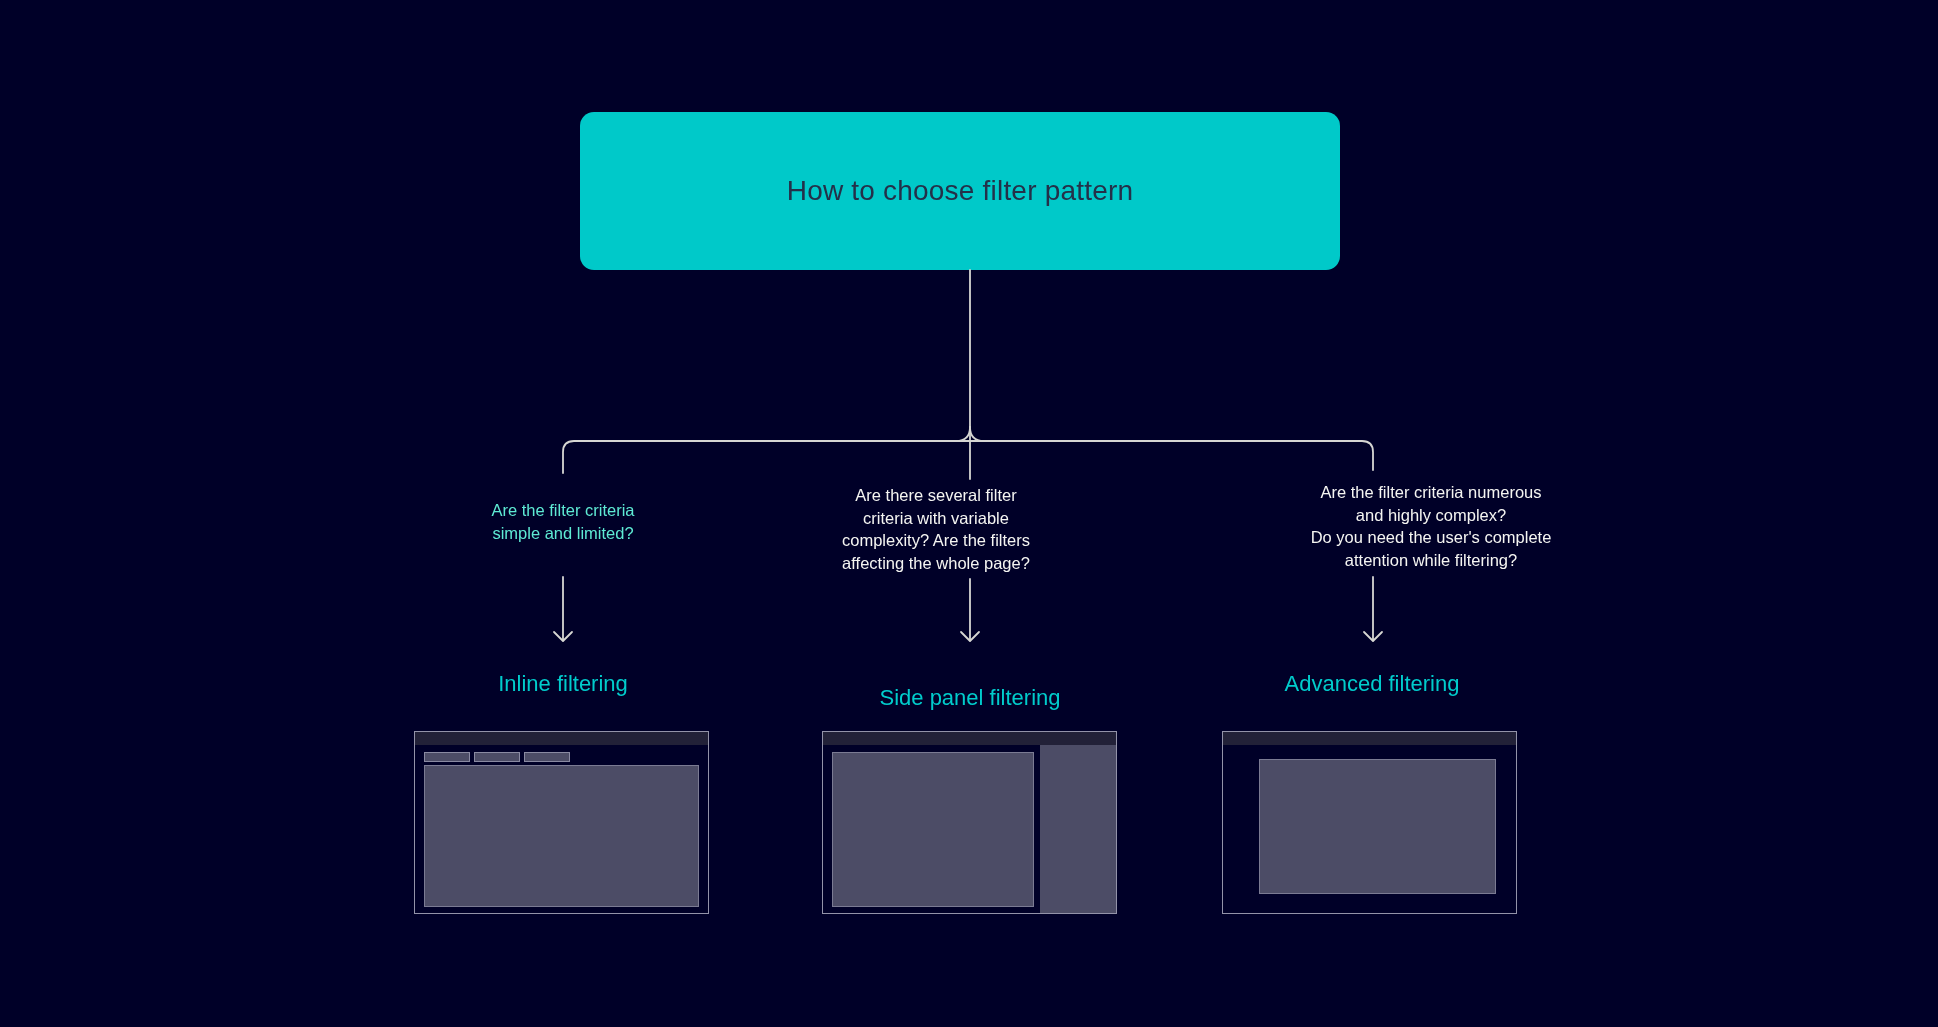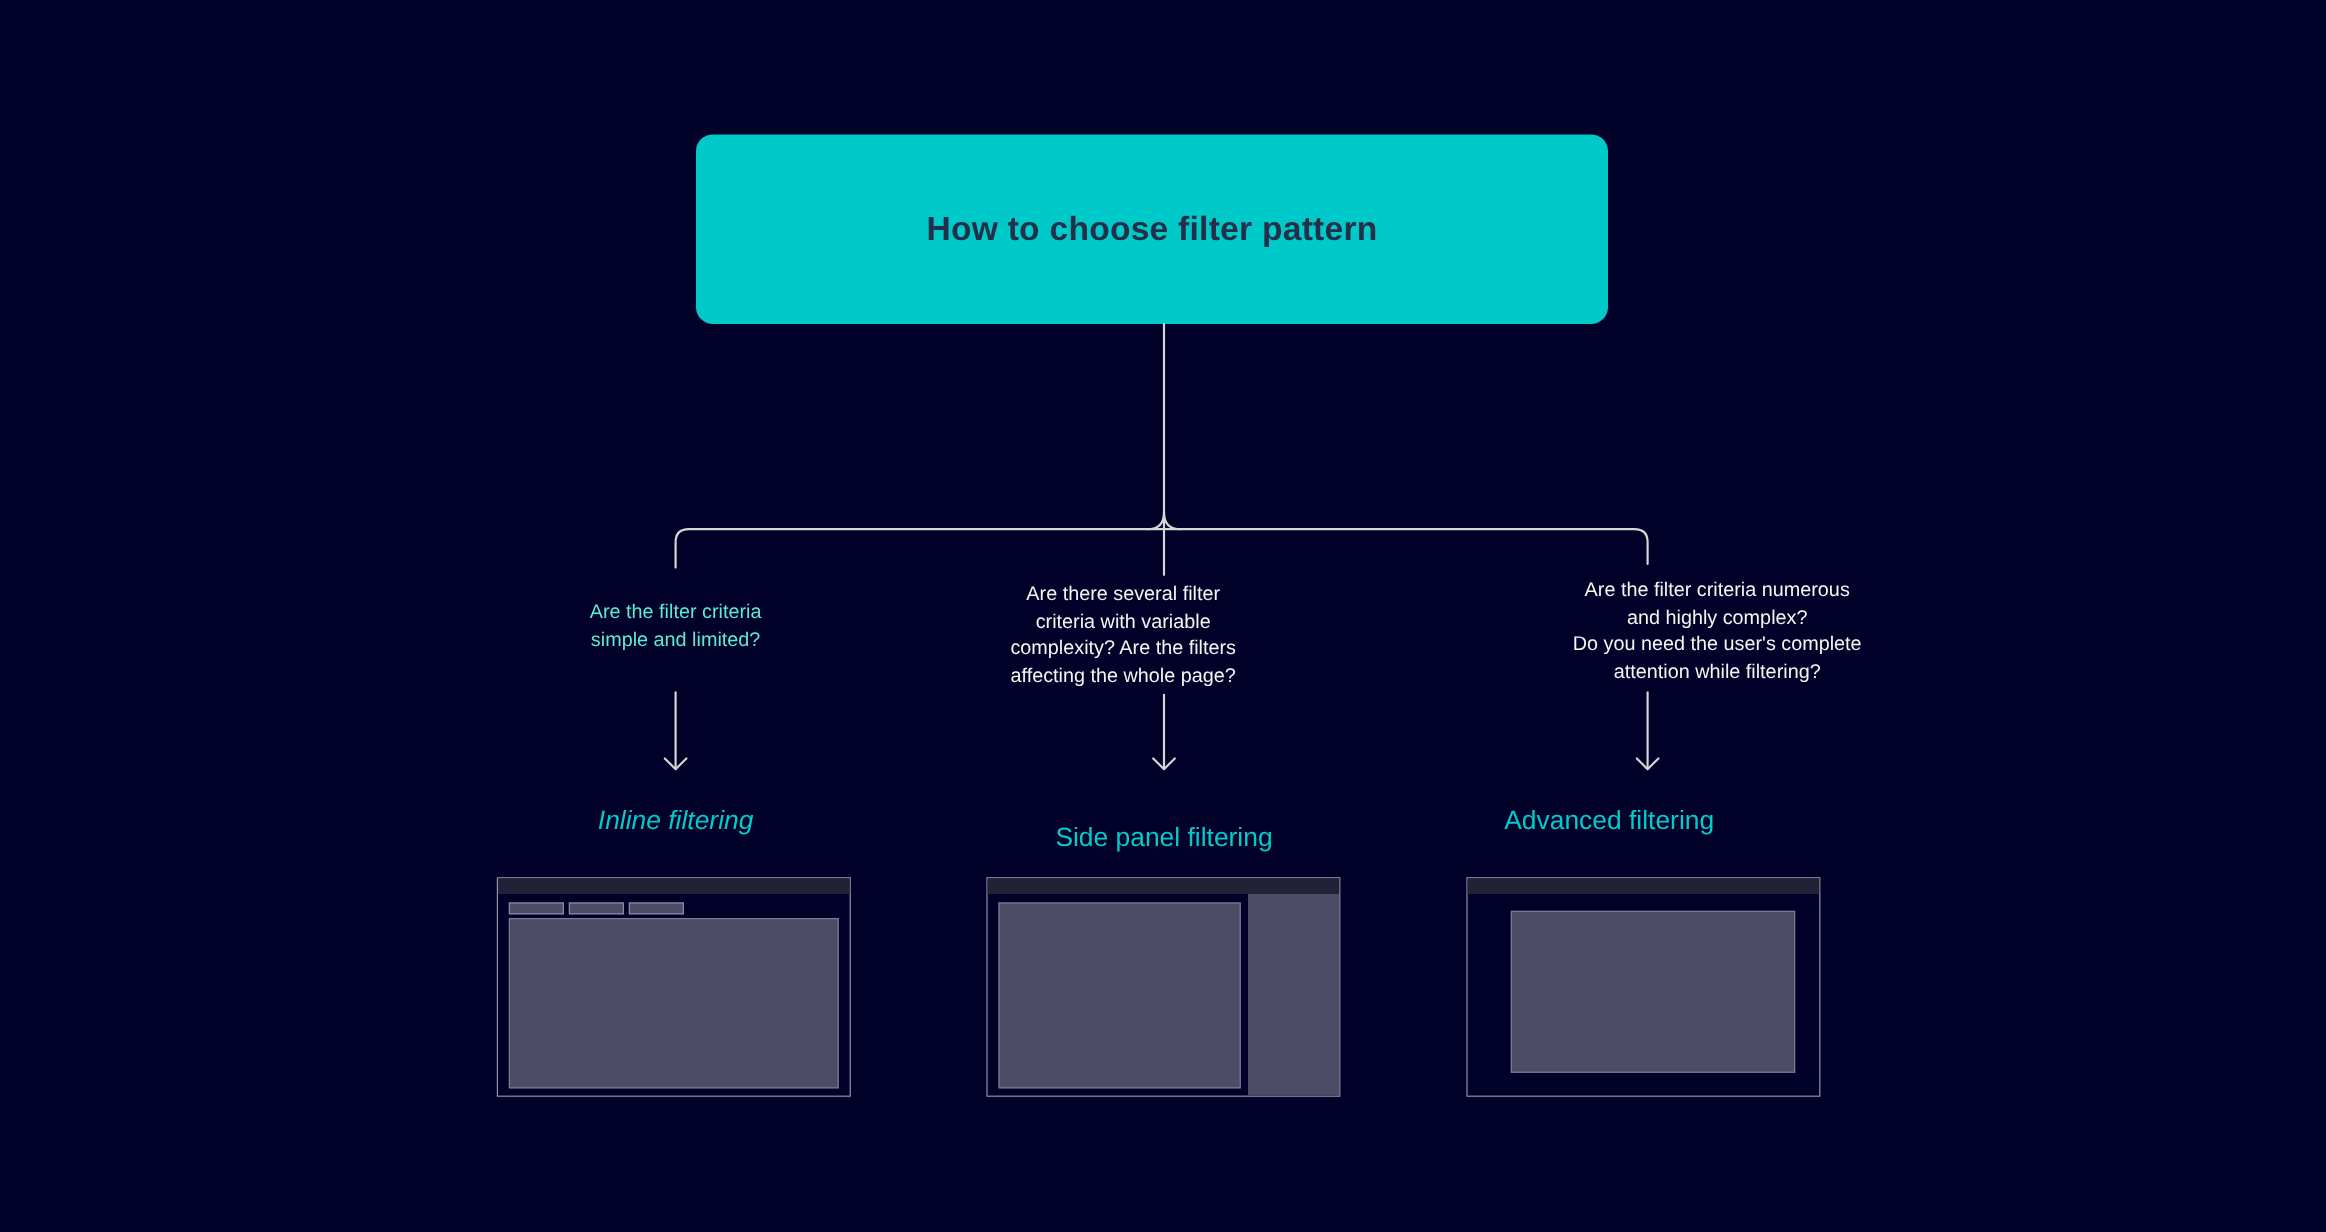--- a/index.html
+++ b/index.html
@@ -15,21 +15,21 @@
   }
   .root-box {
     position: absolute;
     left: 580px; top: 112px;
     width: 760px; height: 158px;
     border-radius: 14px;
     display: flex; align-items: center; justify-content: center;
   }
   .root-box .root-title {
     font-size: 28px;
-    font-weight: 700;
+    font-weight: 400;
     letter-spacing: 0.2px;
   }
   .connector-svg {
     position: absolute;
     left: 0; top: 0;
     width: 1938px; height: 1027px;
     pointer-events: none;
   }
   .question {
     position: absolute;
@@ -43,23 +43,23 @@
   .q-1 { left: 771px; top: 484px; }
   .q-2 { left: 1266px; top: 481px; }
   .outcome-label {
     position: absolute;
     top: 671px;
     width: 300px;
     text-align: center;
     font-size: 22px;
     font-weight: 400;
   }
-  .lbl-0 { left: 413px; font-style: italic; }
+  .lbl-0 { left: 413px; }
   .lbl-1 { left: 820px; margin-top: 14px; }
-  .lbl-2 { left: 1191px; }
+  .lbl-2 { left: 1222px; }
   .thumb {
     position: absolute;
     top: 731px;
     width: 293px; height: 181px;
     border: 1.5px solid #9393A9;
   }
   .thumb-0 { left: 414px; }
   .thumb-1 { left: 822px; }
   .thumb-2 { left: 1222px; }
   .thumb-band {

